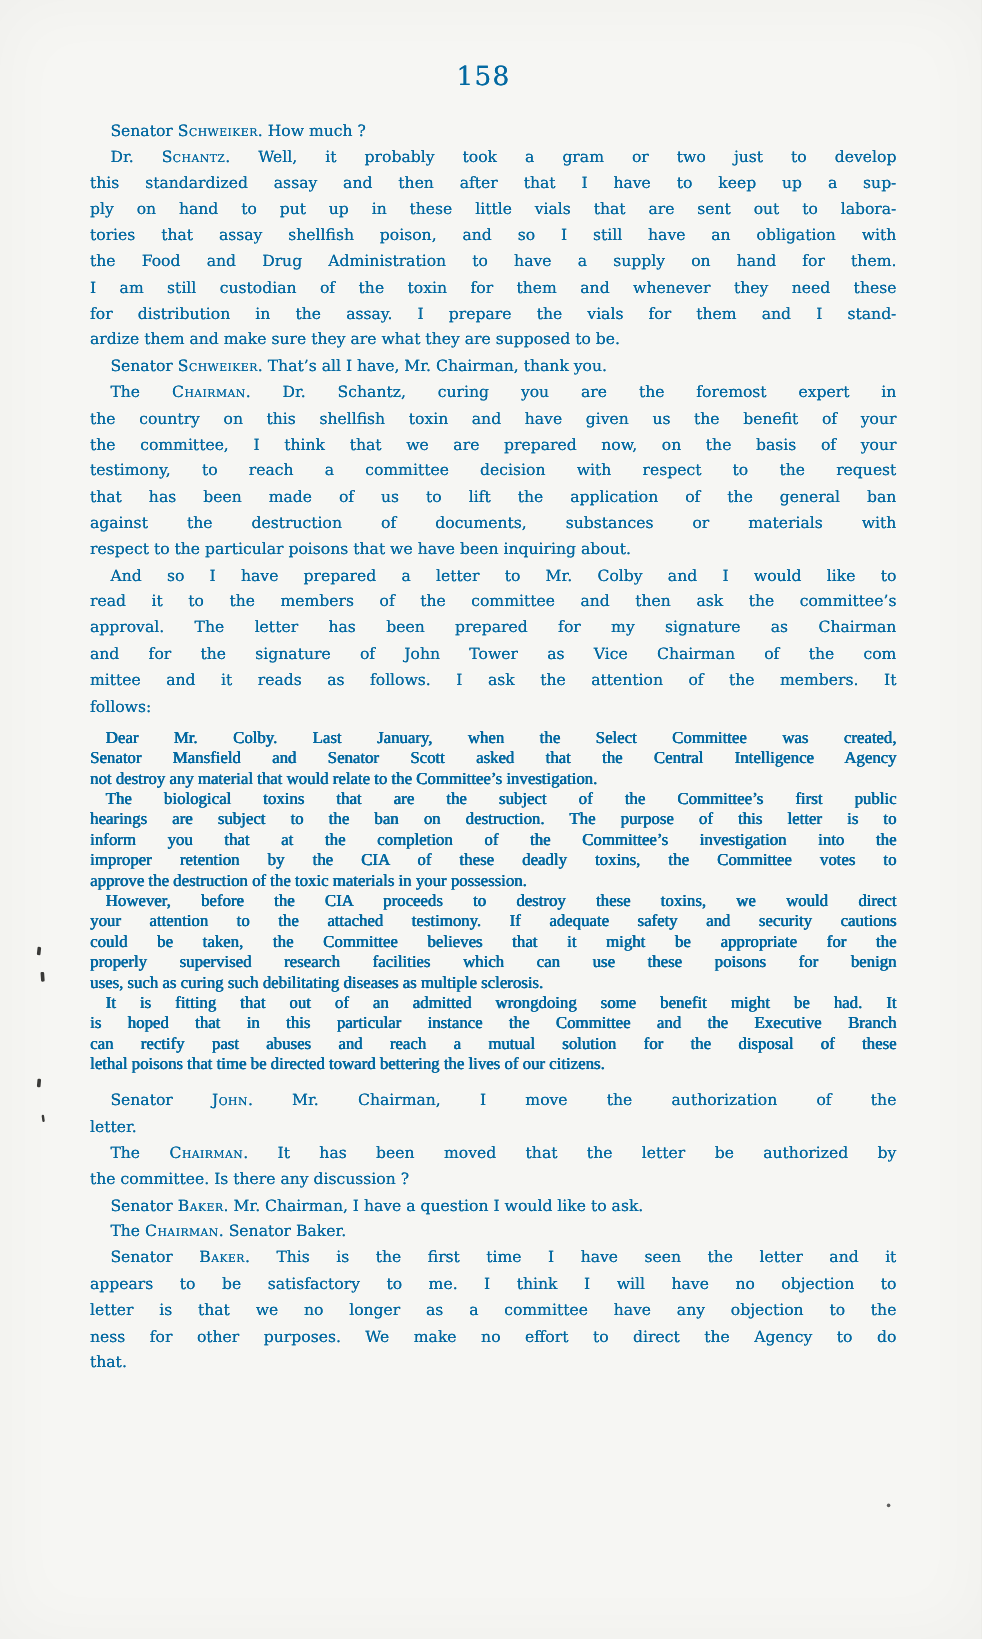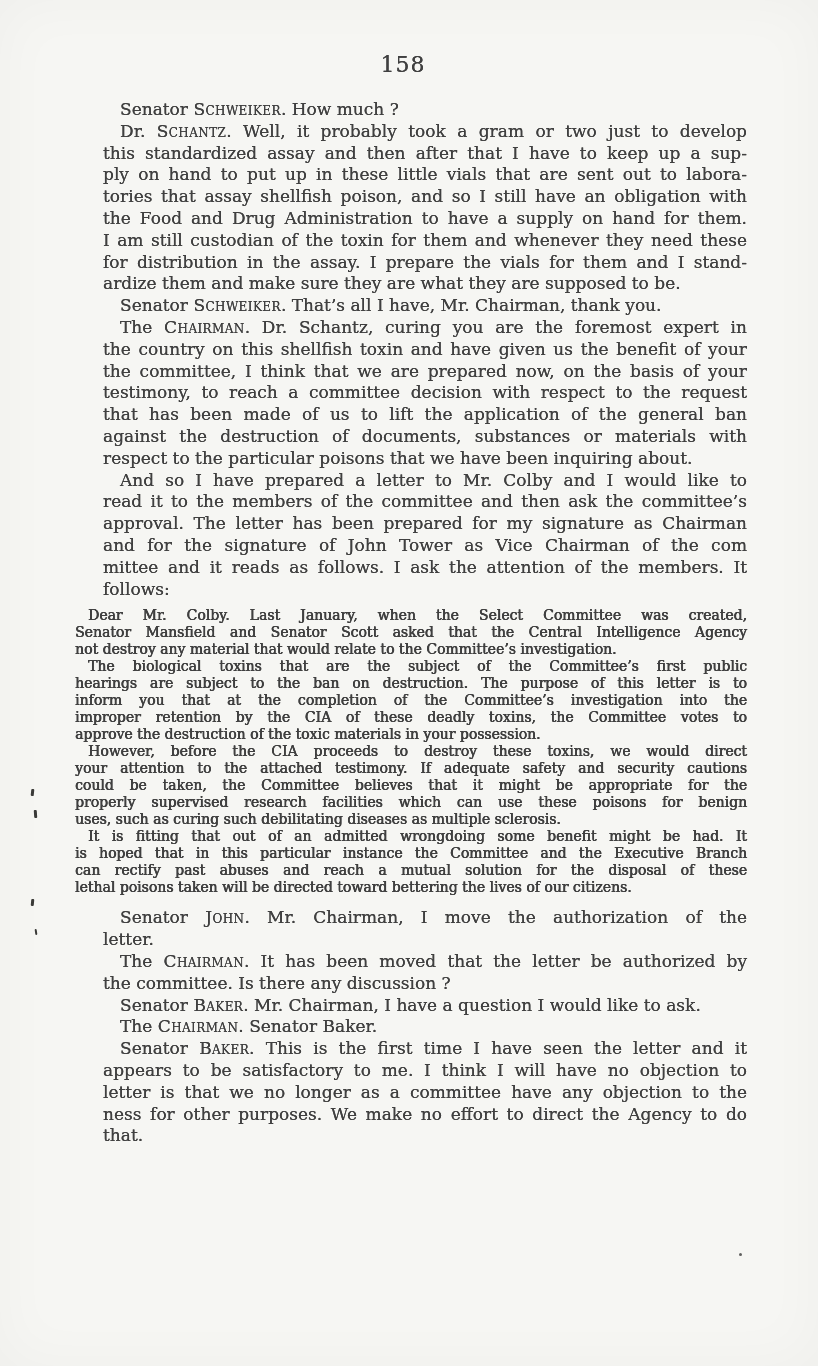--- a/index.html
+++ b/index.html
@@ -7,21 +7,21 @@
     padding: 0;
     background: #e9e9e7;
   }
   .page {
     position: relative;
     width: 818px;
     height: 1366px;
     background: #f6f6f3;
     overflow: hidden;
     font-family: "DejaVu Serif", serif;
-    color: #404040;
+    color: #0369a1;
     box-shadow: inset 0 0 60px rgba(0,0,0,0.03);
   }
   .page-number {
     position: absolute;
     top: 52px;
     left: 0;
     right: 12px;
     text-align: center;
     font-size: 22px;
     letter-spacing: 1px;
@@ -39,26 +39,25 @@
     text-align: justify;
     text-align-last: justify;
     text-justify: inter-word;
     white-space: normal;
     text-shadow: 0 0 0.35px currentColor;
   }
   .line.last {
     text-align-last: auto;
   }
   .main .line {
-    font-size: 17px;
+    font-size: 13px;
     line-height: 21.8px;
-    margin-left: 28px;
   }
   .main .line.first { padding-left: 17px; }
-  .letter { margin-top: 7px; }
+  .letter { margin-top: 7px; font-family: Liberation Serif, serif; }
   .letter .line {
     font-size: 14px;
     line-height: 17px;
     text-shadow: 0.45px 0 currentColor, 0 0 0.3px currentColor;
   }
   .letter .line.first { padding-left: 13px; }
   #section-bottom { margin-top: 11px; }
   .sc {
     font-variant: small-caps;
     letter-spacing: 0.4px;
@@ -135,21 +134,21 @@
           <div class="line first">However, before the CIA proceeds to destroy these toxins, we would direct</div>
           <div class="line">your attention to the attached testimony. If adequate safety and security cautions</div>
           <div class="line">could be taken, the Committee believes that it might be appropriate for the</div>
           <div class="line">properly supervised research facilities which can use these poisons for benign</div>
           <div class="line last">uses, such as curing such debilitating diseases as multiple sclerosis.</div>
         </div>
         <div class="para">
           <div class="line first">It is fitting that out of an admitted wrongdoing some benefit might be had. It</div>
           <div class="line">is hoped that in this particular instance the Committee and the Executive Branch</div>
           <div class="line">can rectify past abuses and reach a mutual solution for the disposal of these</div>
-          <div class="line last">lethal poisons taken will be directed toward bettering the lives of our citizens.</div>
+          <div class="line last">lethal poisons that time be directed toward bettering the lives of our citizens.</div>
         </div>
       </div>
 
     <div class="section main" id="section-bottom">
         <div class="para">
           <div class="line first"><span class="speaker-prefix">Senator </span><span class="sc">John</span><span class="rest">. Mr. Chairman, I move the authorization of the</span></div>
           <div class="line last">letter.</div>
         </div>
         <div class="para">
           <div class="line first"><span class="speaker-prefix">The </span><span class="sc">Chairman</span><span class="rest">. It has been moved that the letter be authorized by</span></div>

